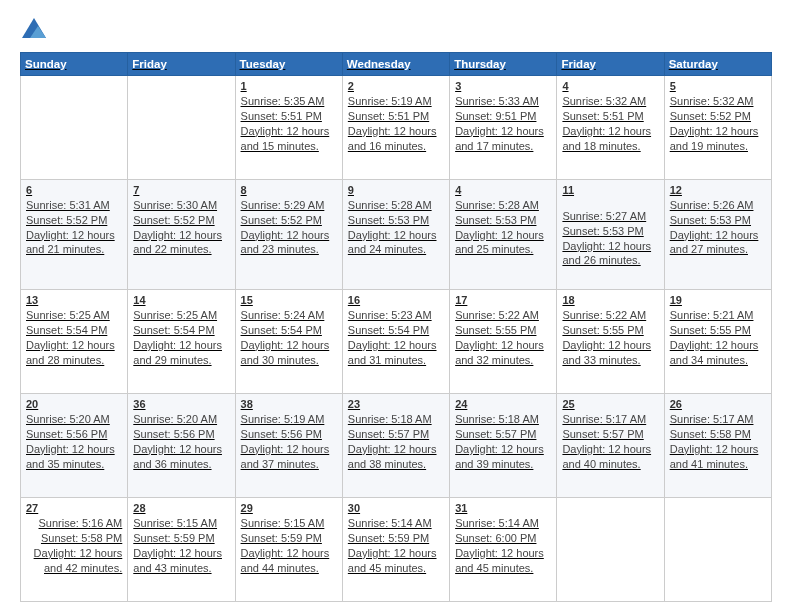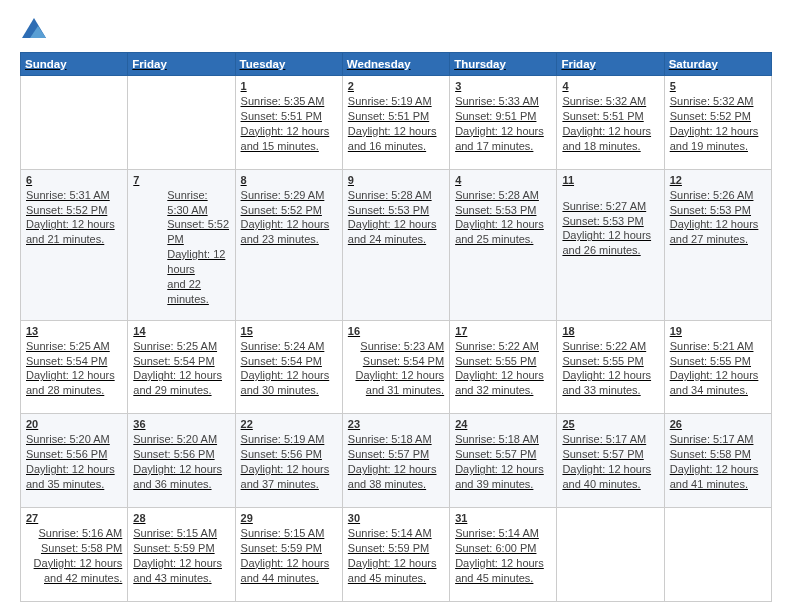--- a/index.html
+++ b/index.html
@@ -185,21 +185,21 @@
         <tr>
           <td>
             <span class="day-num">6</span>
             <div class="day-info" style="white-space: pre-line;">Sunrise: 5:31 AM
 Sunset: 5:52 PM
 Daylight: 12 hours
 and 21 minutes.</div>
           </td>
           <td>
             <span class="day-num">7</span>
-            <div class="day-info" style="white-space: pre-line; margin-left: 34px;">Sunrise: 5:30 AM
+            <div class="day-info" style="white-space: pre-line;">Sunrise: 5:30 AM
 Sunset: 5:52 PM
 Daylight: 12 hours
 and 22 minutes.</div>
           </td>
           <td>
             <span class="day-num">8</span>
             <div class="day-info" style="white-space: pre-line;">Sunrise: 5:29 AM
 Sunset: 5:52 PM
 Daylight: 12 hours
 and 23 minutes.</div>
@@ -250,21 +250,21 @@
           </td>
           <td>
             <span class="day-num">15</span>
             <div class="day-info" style="white-space: pre-line;">Sunrise: 5:24 AM
 Sunset: 5:54 PM
 Daylight: 12 hours
 and 30 minutes.</div>
           </td>
           <td>
             <span class="day-num">16</span>
-            <div class="day-info" style="white-space: pre-line; text-align: right;">Sunrise: 5:23 AM
+            <div class="day-info" style="white-space: pre-line;">Sunrise: 5:23 AM
 Sunset: 5:54 PM
 Daylight: 12 hours
 and 31 minutes.</div>
           </td>
           <td>
             <span class="day-num">17</span>
             <div class="day-info" style="white-space: pre-line;">Sunrise: 5:22 AM
 Sunset: 5:55 PM
 Daylight: 12 hours
 and 32 minutes.</div>
@@ -293,21 +293,21 @@
 and 35 minutes.</div>
           </td>
           <td>
             <span class="day-num">36</span>
             <div class="day-info" style="white-space: pre-line;">Sunrise: 5:20 AM
 Sunset: 5:56 PM
 Daylight: 12 hours
 and 36 minutes.</div>
           </td>
           <td>
-            <span class="day-num">22</span>
+            <span class="day-num">38</span>
             <div class="day-info" style="white-space: pre-line;">Sunrise: 5:19 AM
 Sunset: 5:56 PM
 Daylight: 12 hours
 and 37 minutes.</div>
           </td>
           <td>
             <span class="day-num">23</span>
             <div class="day-info" style="white-space: pre-line;">Sunrise: 5:18 AM
 Sunset: 5:57 PM
 Daylight: 12 hours

